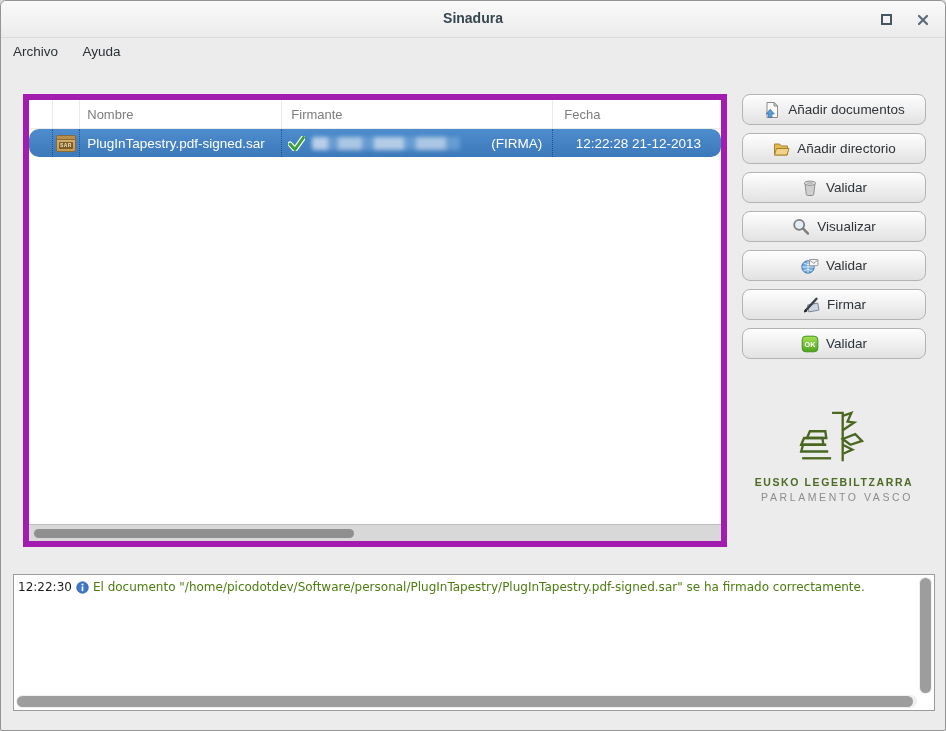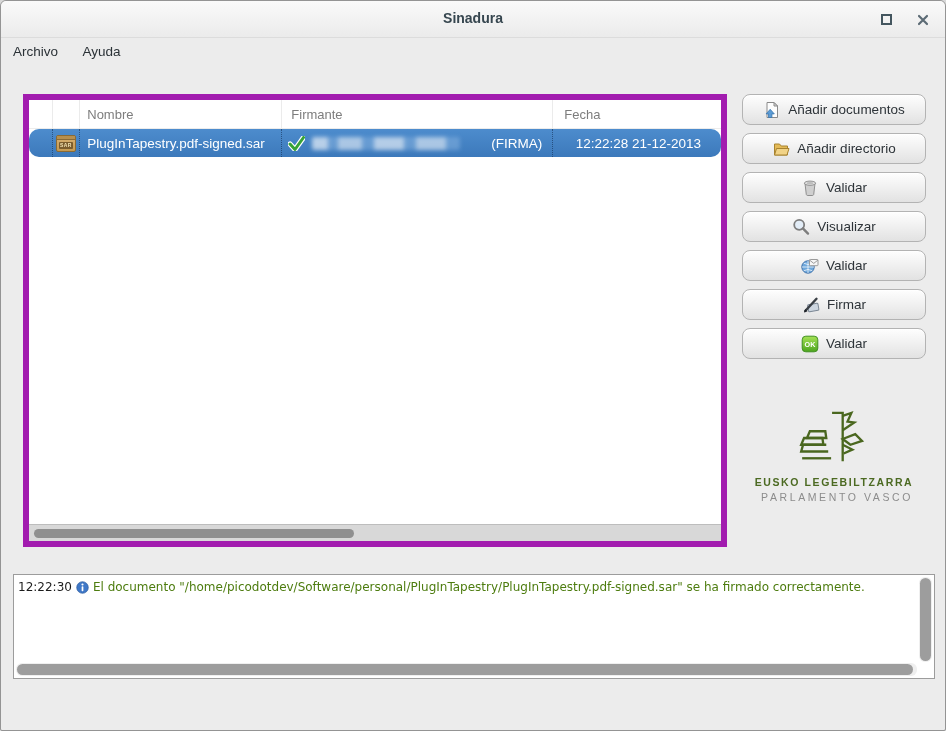--- a/index.html
+++ b/index.html
@@ -77,21 +77,21 @@
     font-family:"Liberation Sans", sans-serif; font-size:13.5px; color:#2d3338; cursor:default;
   }
   .abtn svg { flex:0 0 auto; }
   
   .logo { position:absolute; left:741px; top:409px; width:184px; text-align:center; }
   .logo svg { display:block; margin:0 auto 7px auto; }
   .logo-l1 { font-size:10.5px; font-weight:bold; letter-spacing:1.6px; color:#4c6a22; white-space:nowrap;margin-top:10px; }
   .logo-l2 { font-size:10.5px; letter-spacing:2.6px; color:#8c8c8c; white-space:nowrap; text-align:right; padding-right:13px; margin-top:3px; }
   
   .log-panel {
-    position:absolute; left:12px; top:573px; width:922px; height:105px;
+    position:absolute; left:12px; top:573px; width:922px; height:137px;
     background:#fff; border:1px solid #9c9c9c;
   }
   .log-line {
     position:absolute; left:4px; top:5px; right:18px;
     font-family:"DejaVu Sans", sans-serif; font-size:12px; color:#1c1c1c;
     display:flex; align-items:center; gap:4px; white-space:nowrap; overflow:hidden;
   }
   .log-msg { color:#4d7c0f; }
   .vscroll-log { position:absolute; right:2px; top:2px; bottom:16px; width:13px; background:#efefef; border-radius:6px; }
   .vscroll-log .thumb { position:absolute; left:1px; right:1px; top:1px; bottom:1px; background:#9d9d9d; border-radius:6px; }

